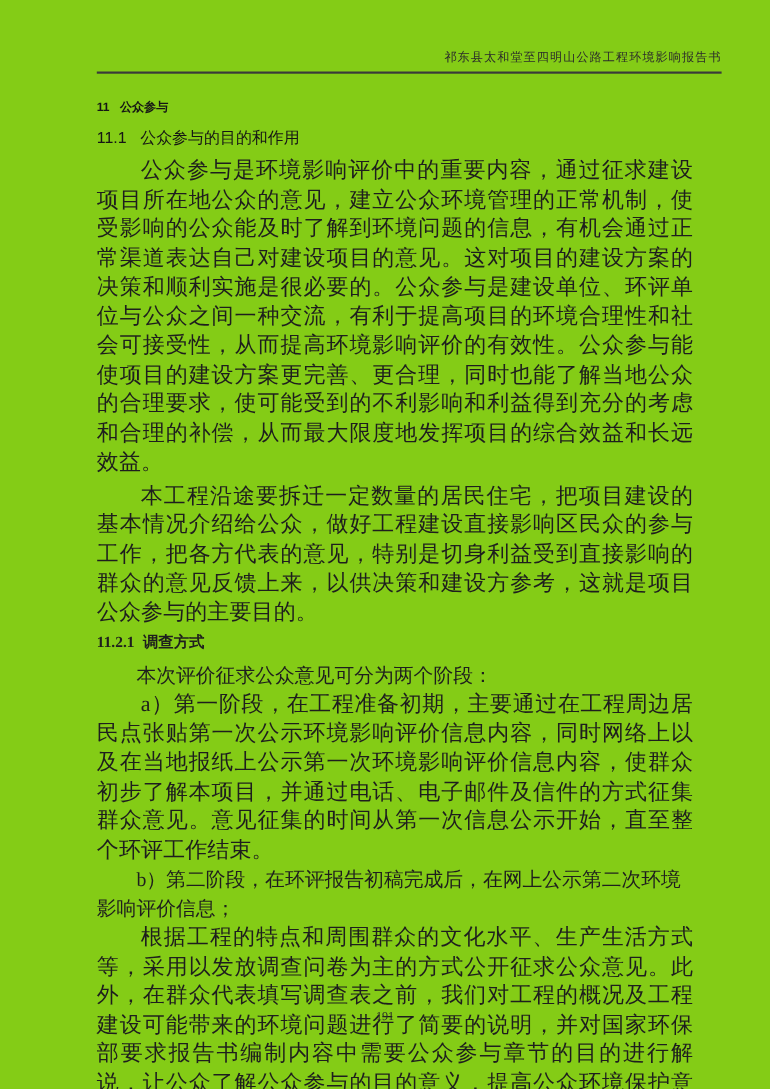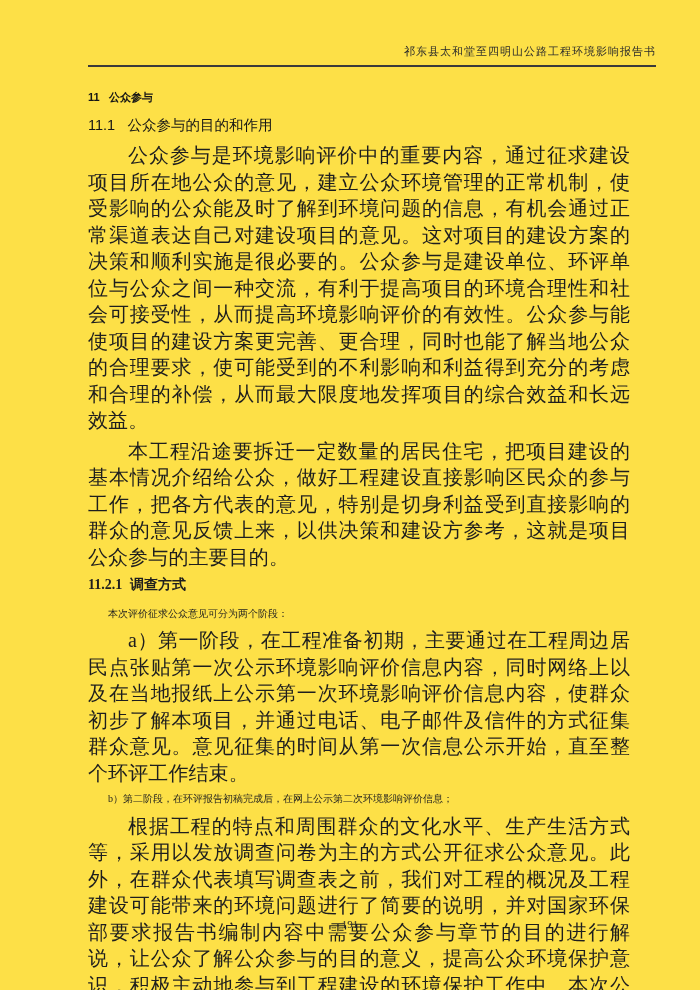--- a/index.html
+++ b/index.html
@@ -4,21 +4,21 @@
 <style>
   html, body {
     margin: 0;
     padding: 0;
     background: #ffffff;
   }
   .page {
     position: relative;
     width: 700px;
     height: 990px;
-    background: #fde047;
+    background: #84cc16;
     font-family: "Liberation Serif", "DejaVu Serif", serif;
     color: #1e1e1e;
     overflow: hidden;
   }
   .running-header {
     position: absolute;
     top: 44px;
     left: 88px;
     right: 44px;
     text-align: right;
@@ -67,21 +67,21 @@
   p.body {
     font-size: 20px;
     line-height: 26.5px;
     text-align: justify;
     text-indent: 2em;
     margin: 0;
     letter-spacing: 0.1px;
   }
   p.body.gap { margin-top: 4px; }
   p.plainline {
-    font-size: 10px;
+    font-size: 18px;
     line-height: 26.5px;
     text-indent: 2em;
     margin: 0;
   }
   .footer {
     position: absolute;
     left: 0;
     right: 0;
     top: 918px;
     text-align: center;

